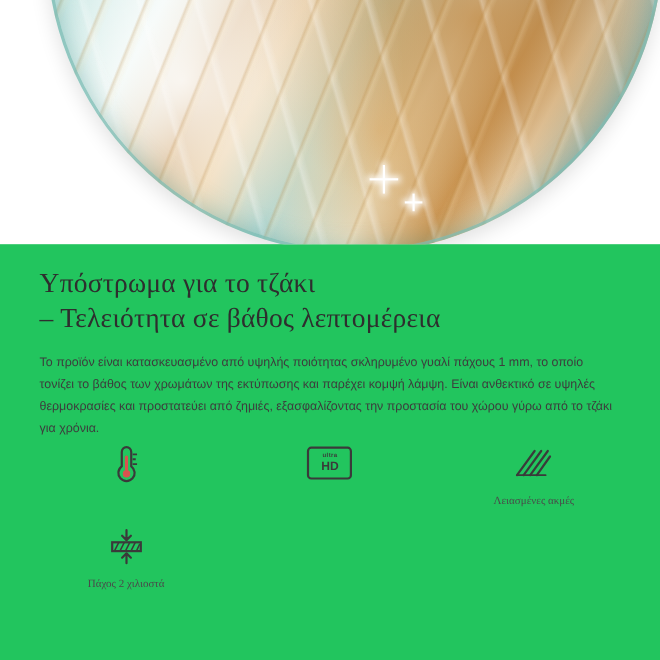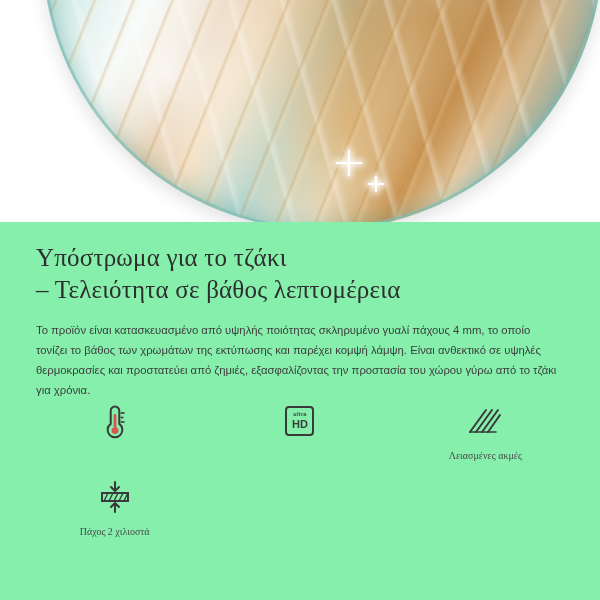--- a/index.html
+++ b/index.html
@@ -5,21 +5,21 @@
   * { box-sizing: border-box; margin: 0; padding: 0; }
   html, body {
     width: 600px; height: 600px;
     font-family: "Liberation Sans", sans-serif;
     background: #ffffff;
     overflow: hidden;
   }
   .page {
     position: relative;
     width: 600px; height: 600px;
-    background: #86efac;
+    background: #22c55e;
   }
 
   
   .hero {
     position: absolute;
     left: 0; top: 0;
     width: 600px; height: 222px;
     overflow: hidden;
     background: #ffffff;
   }
@@ -149,21 +149,21 @@
   .feature .caption {
     margin-top: 7px;
     font-family: "Liberation Serif", serif;
     font-size: 10px;
     color: #4a4a4a;
     line-height: 13px;
     max-width: 170px;
   }
   svg { display: block; }
   .hdbox {
-    width: 29px; height: 30px;
+    width: 41px; height: 30px;
     border: 2px solid #3a3a3a;
     border-radius: 4px;
     display: flex; flex-direction: column;
     align-items: center; justify-content: center;
     line-height: 1;
   }
   .hdbox .ultra { font-size: 5.5px; letter-spacing: 0.3px; color: #3a3a3a; font-weight: bold; }
   .hdbox .hd { font-size: 11px; font-weight: bold; color: #3a3a3a; margin-top: 1px; }
 </style>
 </head>
@@ -178,21 +178,21 @@
     </div>
     <div class="sparkle sparkle-a"></div>
     <div class="sparkle sparkle-b"></div>
   </div>
 
   <div class="content">
     <h1 class="headline">
       <span>Υπόστρωμα για το τζάκι</span>
       <span class="line2">– Τελειότητα σε βάθος λεπτομέρεια</span>
     </h1>
-    <p class="body-text">Το προϊόν είναι κατασκευασμένο από υψηλής ποιότητας σκληρυμένο γυαλί πάχους 4 mm, το οποίο τονίζει το βάθος των χρωμάτων της εκτύπωσης και παρέχει κομψή λάμψη. Είναι ανθεκτικό σε υψηλές θερμοκρασίες και προστατεύει από ζημιές, εξασφαλίζοντας την προστασία του χώρου γύρω από το τζάκι για χρόνια.</p>
+    <p class="body-text">Το προϊόν είναι κατασκευασμένο από υψηλής ποιότητας σκληρυμένο γυαλί πάχους 1 mm, το οποίο τονίζει το βάθος των χρωμάτων της εκτύπωσης και παρέχει κομψή λάμψη. Είναι ανθεκτικό σε υψηλές θερμοκρασίες και προστατεύει από ζημιές, εξασφαλίζοντας την προστασία του χώρου γύρω από το τζάκι για χρόνια.</p>
   </div>
 
   <div class="features">
 
     <div class="feature">
       <div class="icon">
         <svg width="34" height="38" viewBox="0 0 34 38">
           <path d="M17 4.5c-2.4 0-4.3 1.9-4.3 4.3v13.1a7.4 7.4 0 1 0 8.6 0V8.8c0-2.4-1.9-4.3-4.3-4.3z" fill="none" stroke="#3a3a3a" stroke-width="2"></path>
           <circle cx="17" cy="28.6" r="3.4" fill="#d9534f"></circle>
           <rect x="15.6" y="12" width="2.8" height="14" rx="1.4" fill="#d9534f"></rect>

